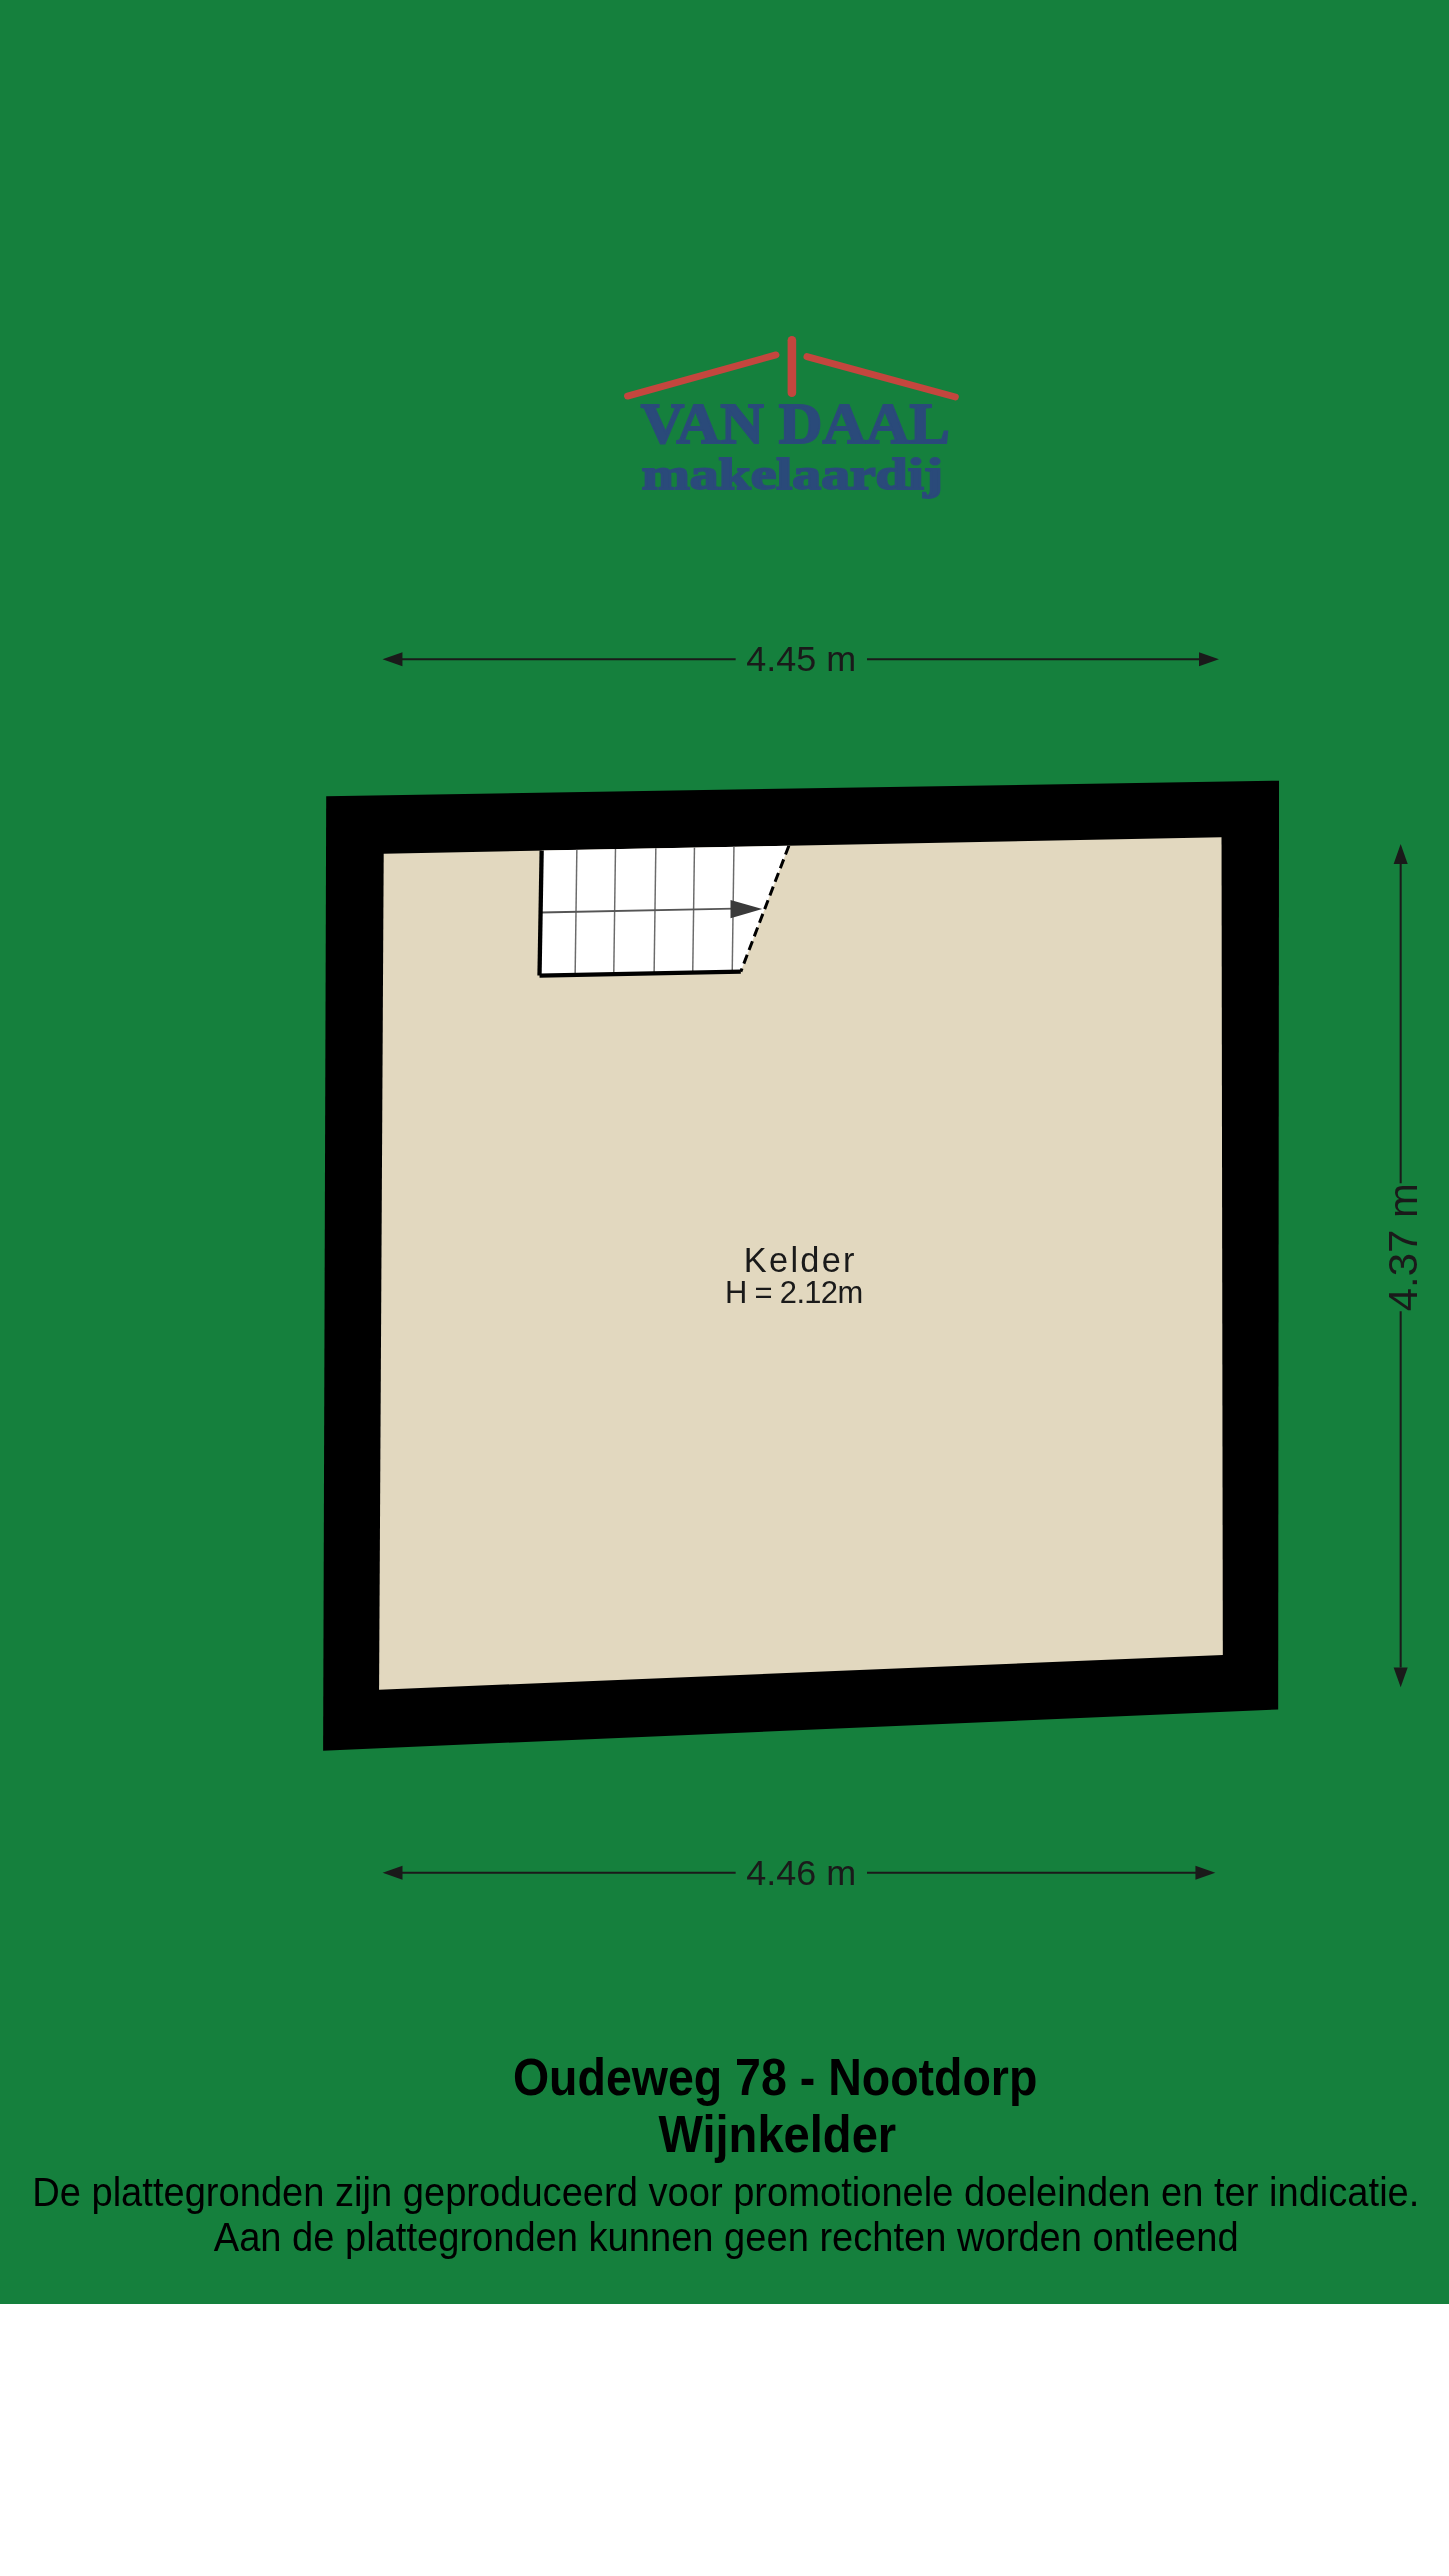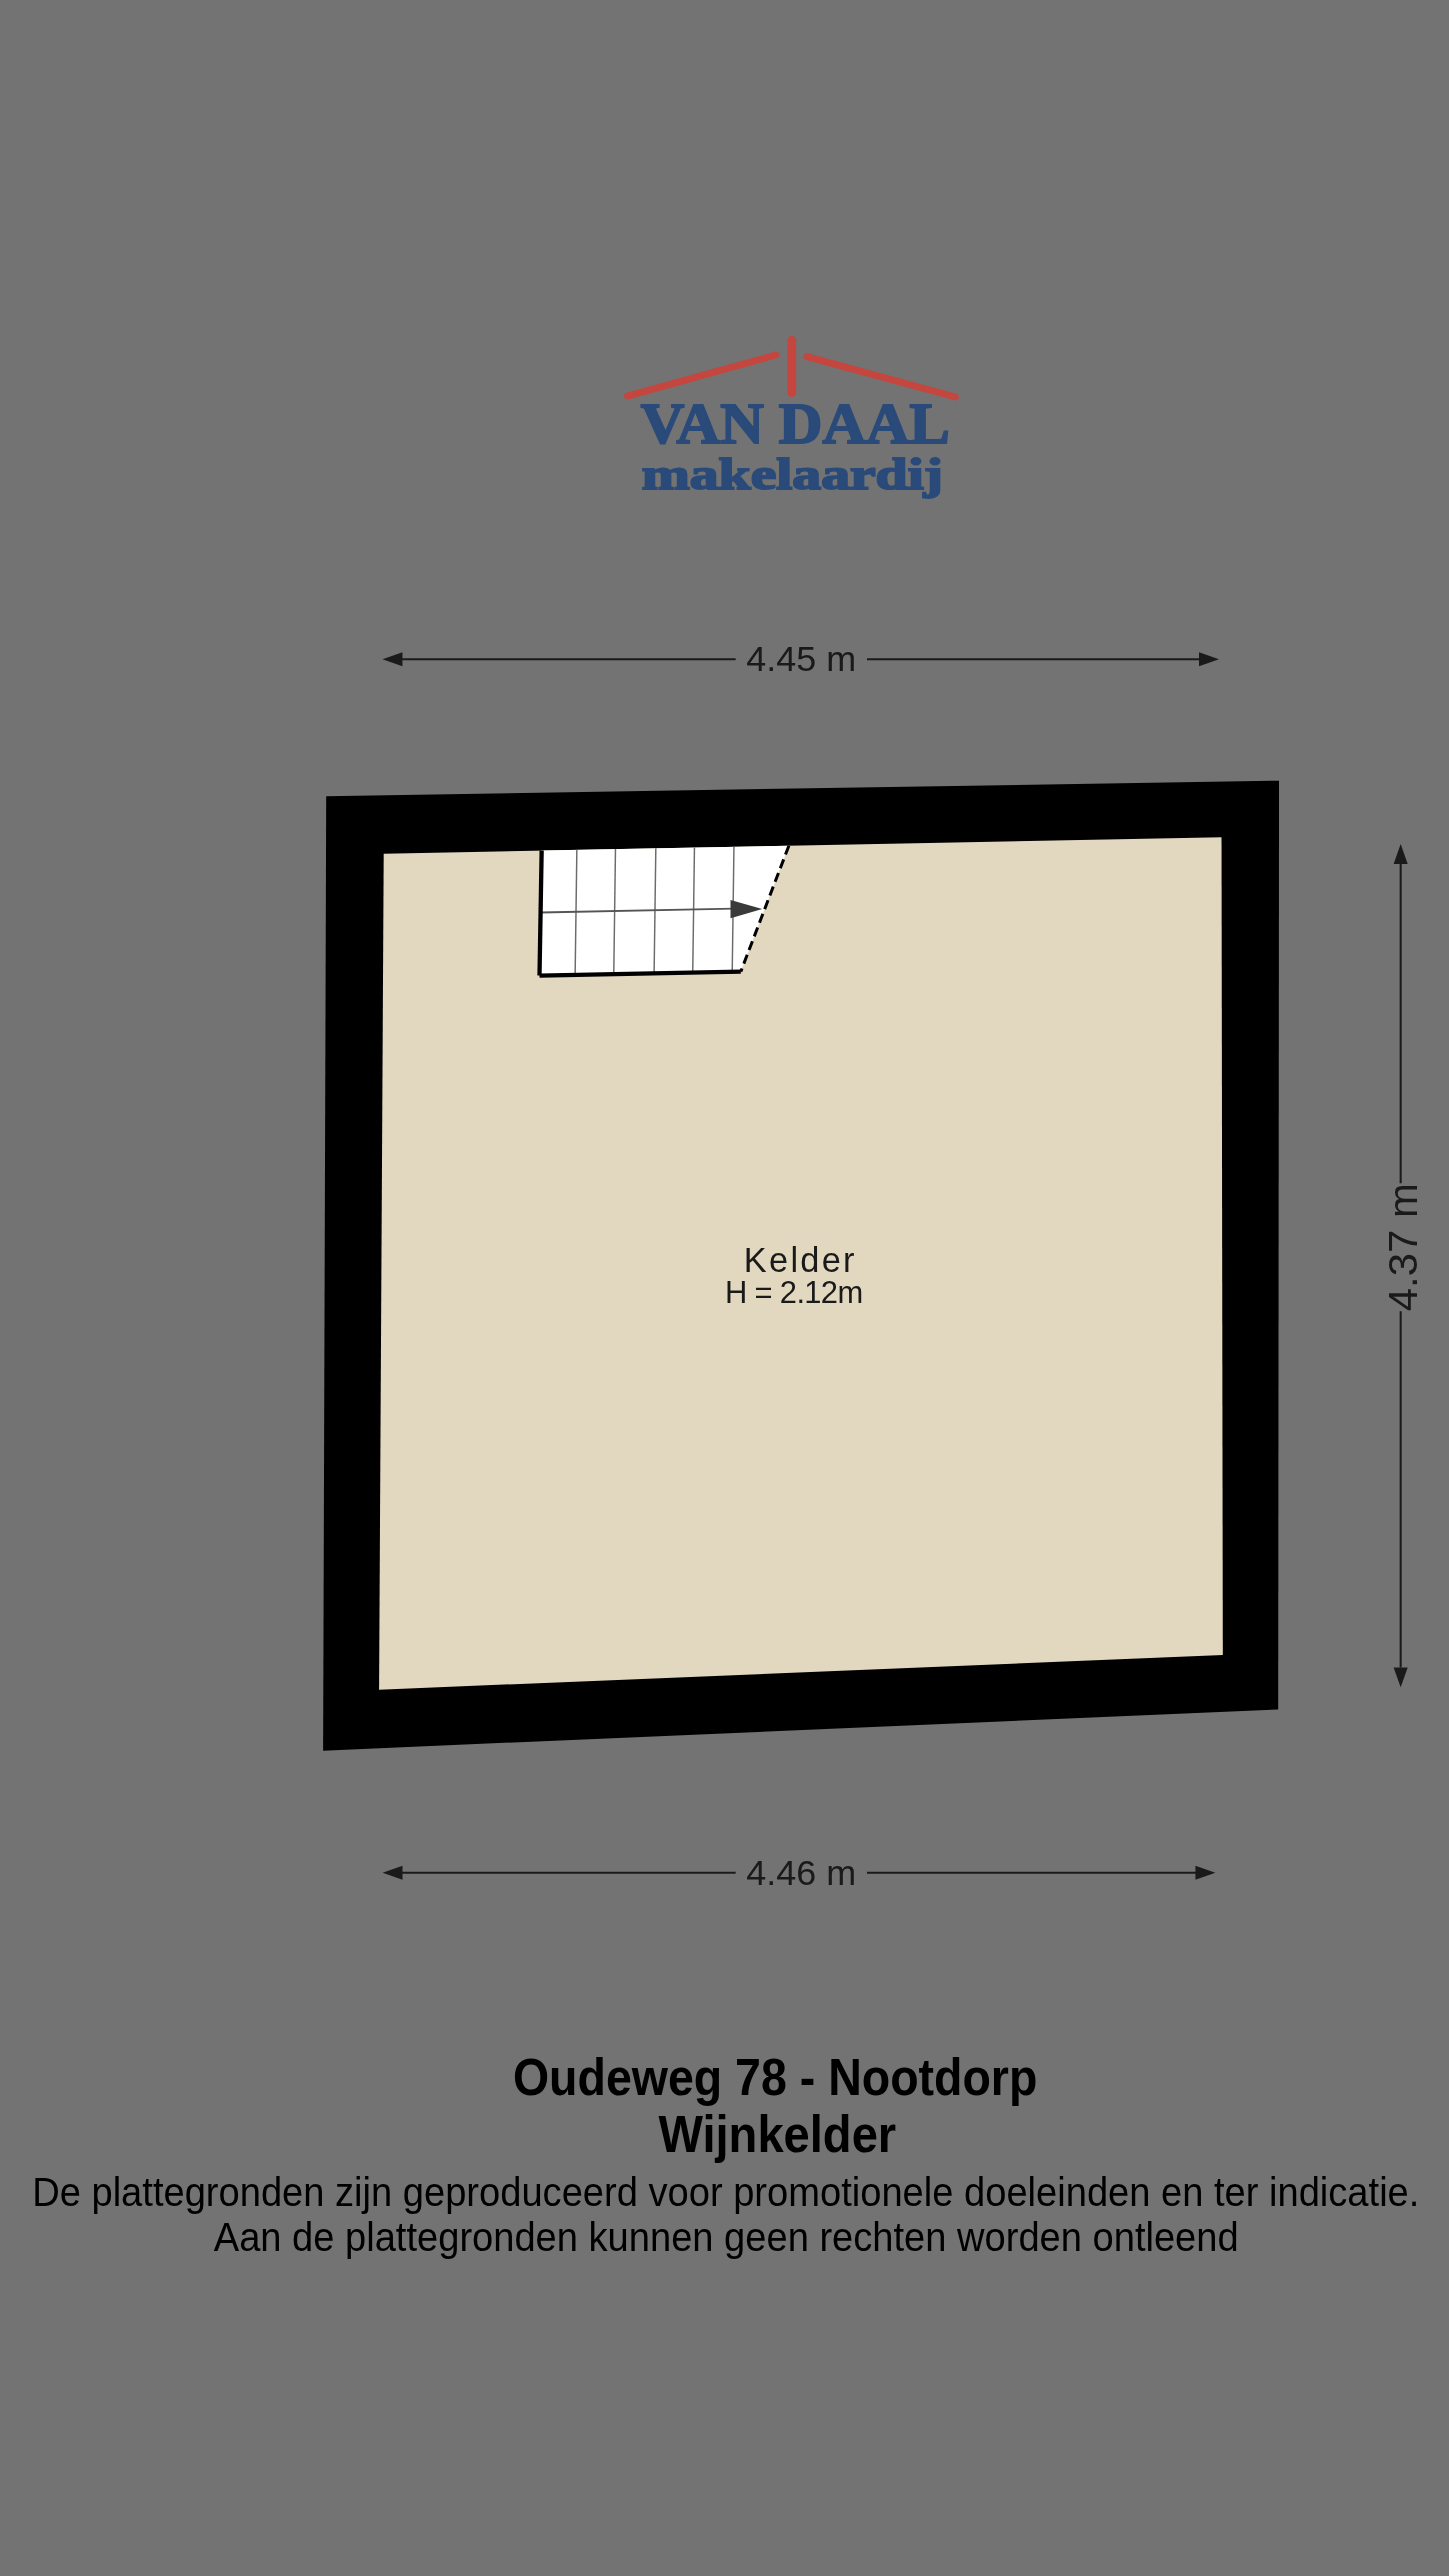--- a/index.html
+++ b/index.html
@@ -1,16 +1,16 @@
 <!DOCTYPE html>
 <html style="font-size:13.7px"><head>
 <meta charset="utf-8">
 <style>
   html,body{margin:0;padding:0;background:#fff;}
-  .page{position:relative;width:1449px;height:2576px;background:#737373;overflow:hidden;}
+  .page{position:relative;width:1449px;height:2304px;background:#15803d;overflow:hidden;}
   svg{position:absolute;left:0;top:0;}
   text{font-family:"Liberation Sans",sans-serif;}
   .serif{font-family:"Liberation Serif",serif;}
 </style>
 </head>
 <body>
 <div class="page">
 <svg width="1449" height="2576" viewBox="0 0 1688 3000">
 
   <g stroke="#C4463E" stroke-width="8" stroke-linecap="round" fill="none">

